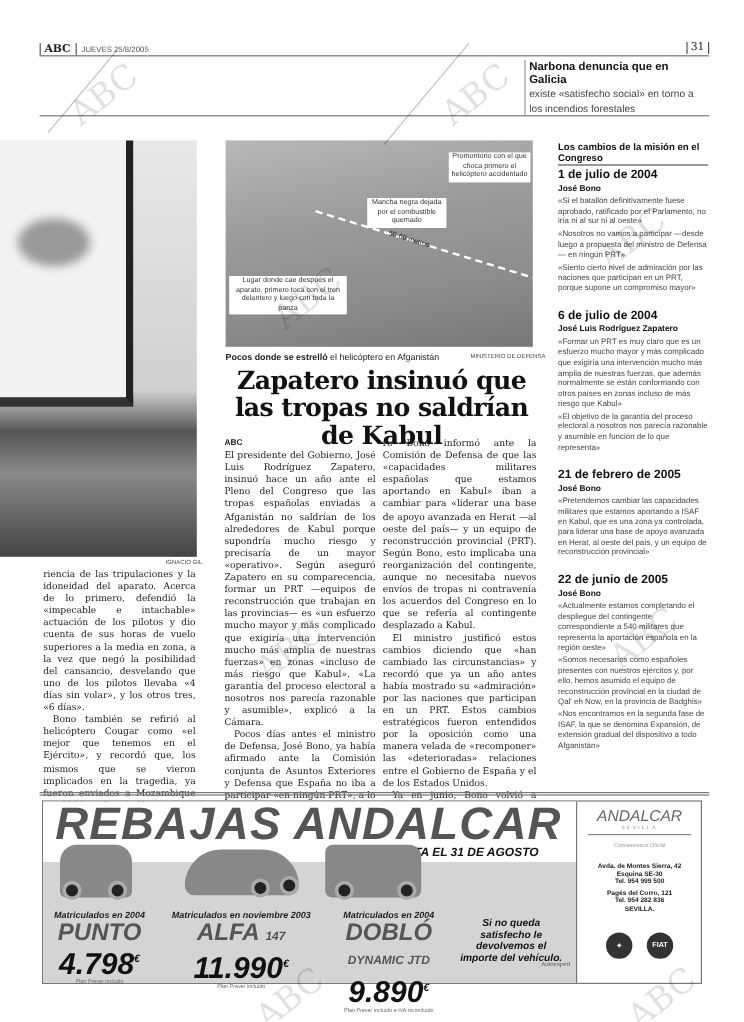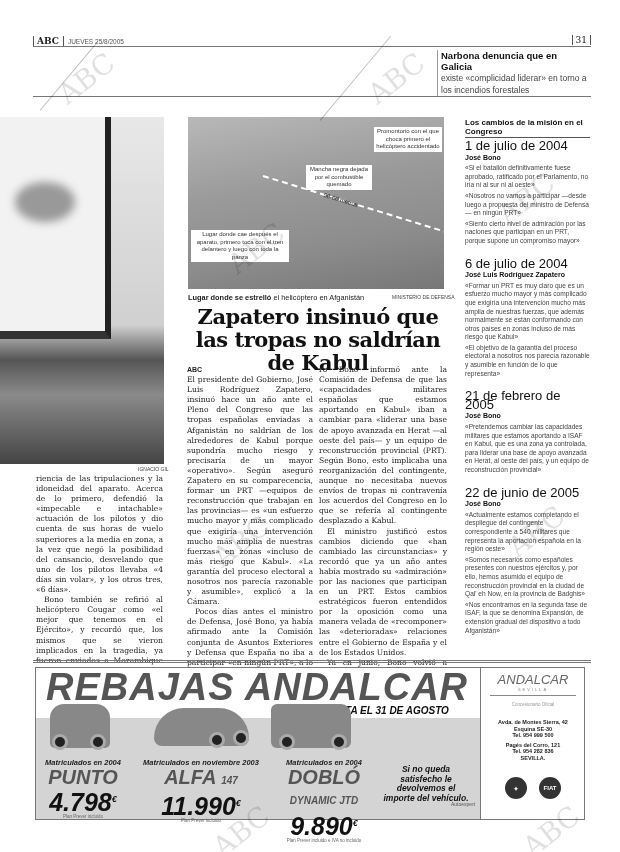--- a/index.html
+++ b/index.html
@@ -30,21 +30,21 @@
   .c-photo .dash { position:absolute; left:75px; top:58px; width:195px; height:0; border-top:2px dashed #fff; transform:rotate(17deg); transform-origin:left; }
   .c-photo .distance { position:absolute; left:135px; top:80px; font-family:"Liberation Sans", sans-serif; font-size:6px; color:#222; transform:rotate(17deg); }
   .caption { position:absolute; left:188px; top:293px; font-family:"Liberation Sans", sans-serif; font-size:7.4px; color:#222; }
   .caption b { font-weight:bold; }
   .caption-credit { position:absolute; left:392px; top:294px; }
   .headline { position:absolute; left:187px; top:305px; width:262px; font-family:"DejaVu Serif", serif; font-weight:bold; font-size:21px; line-height:23px; color:#111; letter-spacing:-0.5px;text-align:center; }
   .byline { font-family:"Liberation Sans", sans-serif; font-weight:bold; font-size:7px; }
   
   .side { position:absolute; left:465px; top:118px; width:125px; font-family:"Liberation Sans", sans-serif; font-size:6.6px; line-height:8.6px; color:#444; }
   .side-title { font-weight:bold; font-size:8px; line-height:9px; color:#111; border-bottom:1px solid #555; padding-bottom:1px; margin-bottom:4px; }
-  .side .date { font-weight:normal; font-size:13px; color:#111; margin-top:3px; }
+  .side .date { font-weight:bold; font-size:10px; color:#111; margin-top:3px; }
   .side .who { font-weight:bold; font-size:7px; color:#111; margin:3px 0 2px; }
   .side .q { margin-bottom:2px; }
   .side .gap { height:9px; }
   
   .ad-rule { position:absolute; left:33px; top:660px; width:558px; height:3px; border-top:1px solid #777; border-bottom:1px solid #777; }
   .ad { position:absolute; left:35px; top:667px; width:550px; height:153px; border:1px solid #777; }
   .ad-main { position:absolute; left:0; top:0; width:445px; height:151px; background: linear-gradient(#fff 0 50px, #d4d4d4 50px); border-right:1px solid #777; }
   .ad-title { position:absolute; left:10px; top:-2px; font-family:"Liberation Sans", sans-serif; font-weight:bold; font-style:italic; font-size:38px; color:#555; letter-spacing:1px; }
   .ad-until { position:absolute; left:288px; top:37px; font-family:"Liberation Sans", sans-serif; font-weight:bold; font-style:italic; font-size:10px; color:#111; }
   .car { position:absolute; background:#888; border-radius:14px 14px 5px 5px; }
@@ -75,21 +75,21 @@
 
 <div class="hdr-left">
   <span class="hdr-brand">ABC</span>
   <span class="hdr-date">JUEVES 25/8/2005</span>
 </div>
 <div class="hdr-page">31</div>
 <div class="hdr-rule"></div>
 
 <div class="teaser">
   <div class="teaser-title">Narbona denuncia que en Galicia</div>
-  <div class="teaser-sub">existe «complicidad liderar» en torno a los incendios forestales</div>
+  <div class="teaser-sub">existe «satisfecho social» en torno a los incendios forestales</div>
 </div>
 <div class="rule2"></div>
 
 <div class="left-photo">
   <div class="screen">
       <div class="smoke"></div>
     </div>
 </div>
 <div class="abs credit" style="left:138px; top:466px;">IGNACIO GIL</div>
 
@@ -99,21 +99,21 @@
 </div>
 
 <div class="c-photo">
   <div class="dash"></div>
   <div class="distance">50-60 metros</div>
   <div class="label" style="left:186px; top:10px; width:68px;">Promontorio con el que choca primero el helicóptero accidentado</div>
   <div class="label" style="left:118px; top:48px; width:66px;">Mancha negra dejada por el combustible quemado</div>
   <div class="label" style="left:3px; top:113px; width:98px;">Lugar donde cae después el aparato, primero toca con el tren delantero y luego con toda la panza</div>
 </div>
 <div class="caption">
-  <b>Lugar donde se estrelló</b><span> el helicóptero en Afganistán</span>
+  <b>Pocos donde se estrelló</b><span> el helicóptero en Afganistán</span>
 </div>
 <div class="abs credit caption-credit">MINISTERIO DE DEFENSA</div>
 
 <div class="headline">Zapatero insinuó que las tropas no saldrían de Kabul</div>
 
 <div class="col" style="left:187px; top:365px; width:126px;">
   <div class="byline">ABC</div>
   <p class="noind">El presidente del Gobierno, José Luis Rodríguez Zapatero, insinuó hace un año ante el Pleno del Congreso que las tropas españolas enviadas a Afganistán no saldrían de los alrededores de Kabul porque supondría mucho riesgo y precisaría de un mayor «operativo». Según aseguró Zapatero en su comparecencia, formar un PRT —equipos de reconstrucción que trabajan en las provincias— es «un esfuerzo mucho mayor y más complicado que exigiría una intervención mucho más amplia de nuestras fuerzas» en zonas «incluso de más riesgo que Kabul». «La garantía del proceso electoral a nosotros nos parecía razonable y asumible», explicó a la Cámara.</p>
   <p>Pocos días antes el ministro de Defensa, José Bono, ya había afirmado ante la Comisión conjunta de Asuntos Exteriores y Defensa que España no iba a participar «en ningún PRT», a lo que añadió que el envío de tropas que aprobara el Congreso no sería enviado en ningún caso «ni al sur ni al oeste» de Afganistán.</p>
   <p>Sin embargo, el pasado 21 de febre-</p>

